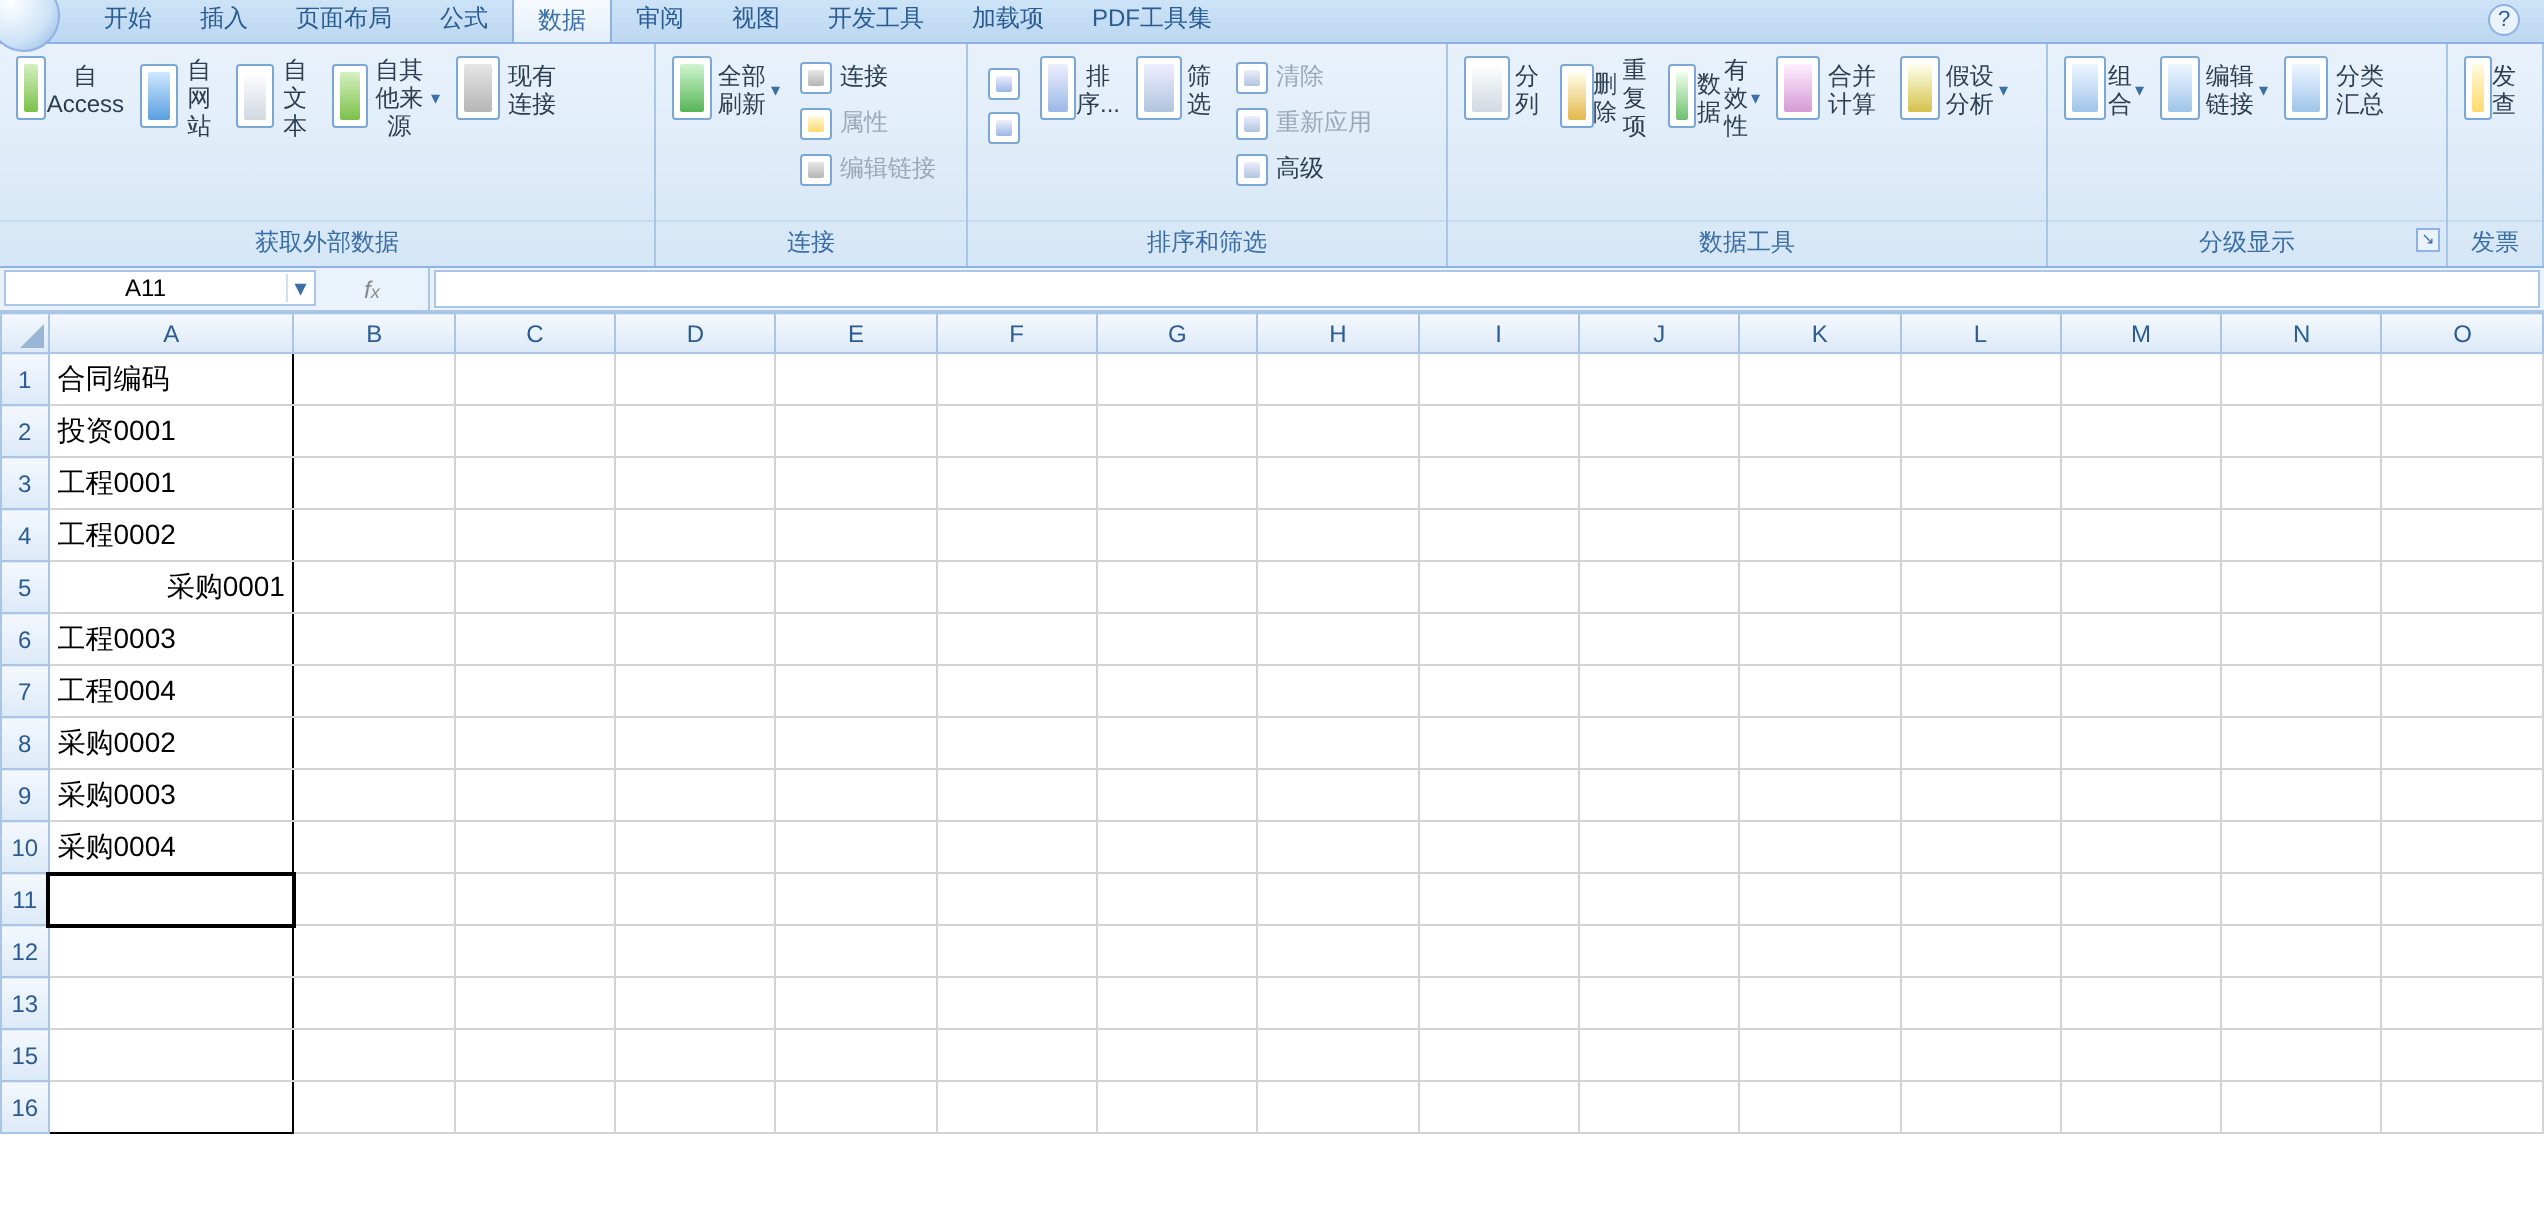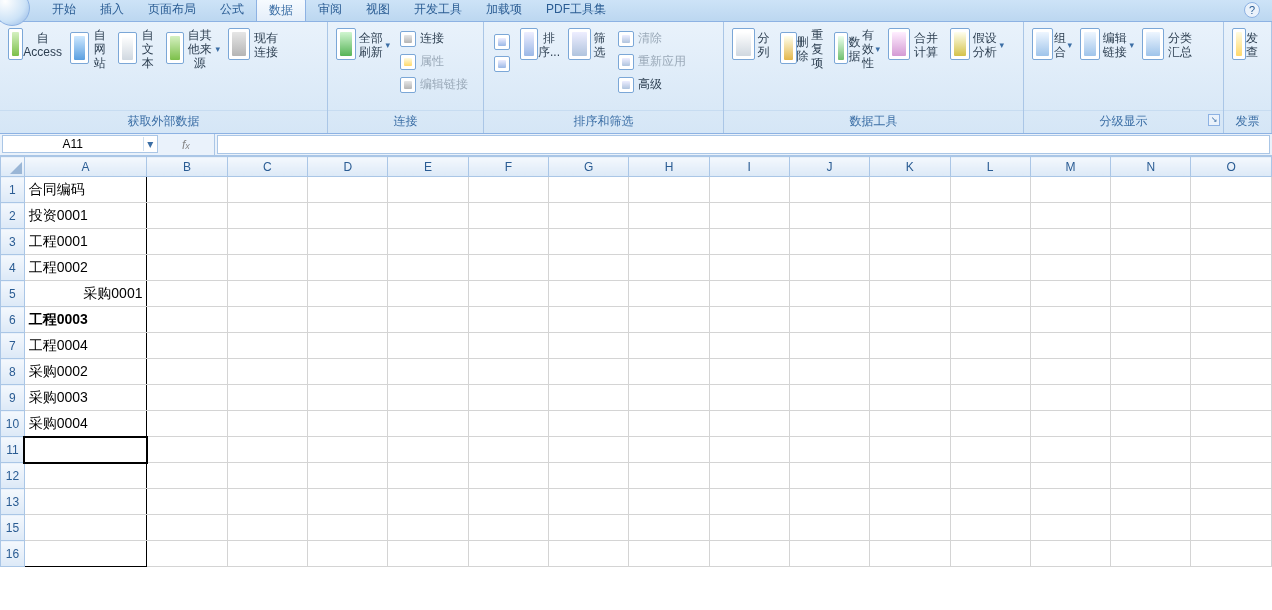--- a/index.html
+++ b/index.html
@@ -581,21 +581,21 @@
           <td class="cell"></td>
           <td class="cell"></td>
           <td class="cell"></td>
           <td class="cell"></td>
           <td class="cell"></td>
           <td class="cell"></td>
           <td class="cell"></td>
         </tr>
         <tr>
           <td class="rowhdr">6</td>
-          <td class="cell colA" style="border-left: 1px solid rgb(0, 0, 0); border-right: 1px solid rgb(0, 0, 0); font-weight: bold;">工程0003</td>
+          <td class="cell colA" style="border-left: 1px solid rgb(0, 0, 0); border-right: 1px solid rgb(0, 0, 0);">工程0003</td>
           <td class="cell"></td>
           <td class="cell"></td>
           <td class="cell"></td>
           <td class="cell"></td>
           <td class="cell"></td>
           <td class="cell"></td>
           <td class="cell"></td>
           <td class="cell"></td>
           <td class="cell"></td>
           <td class="cell"></td>

